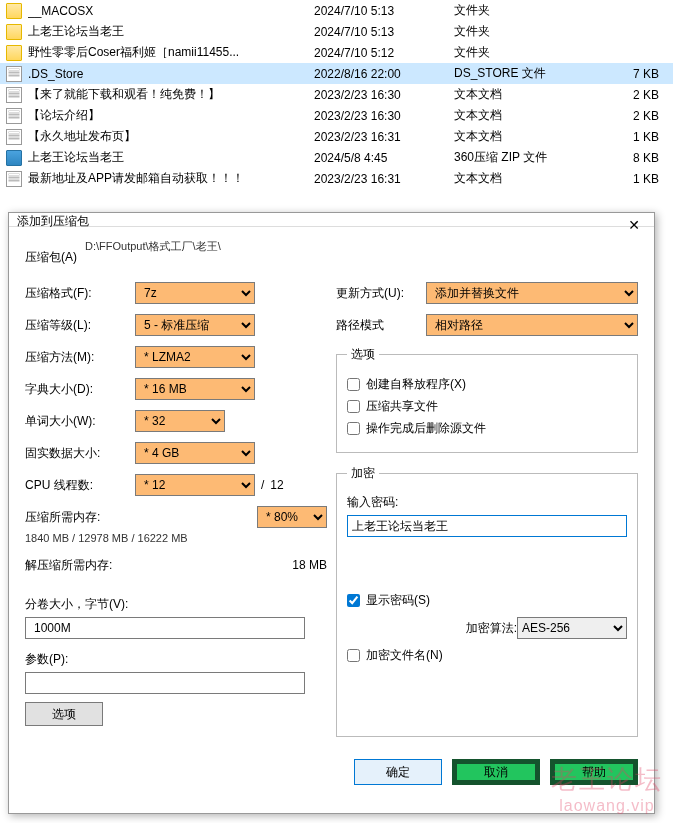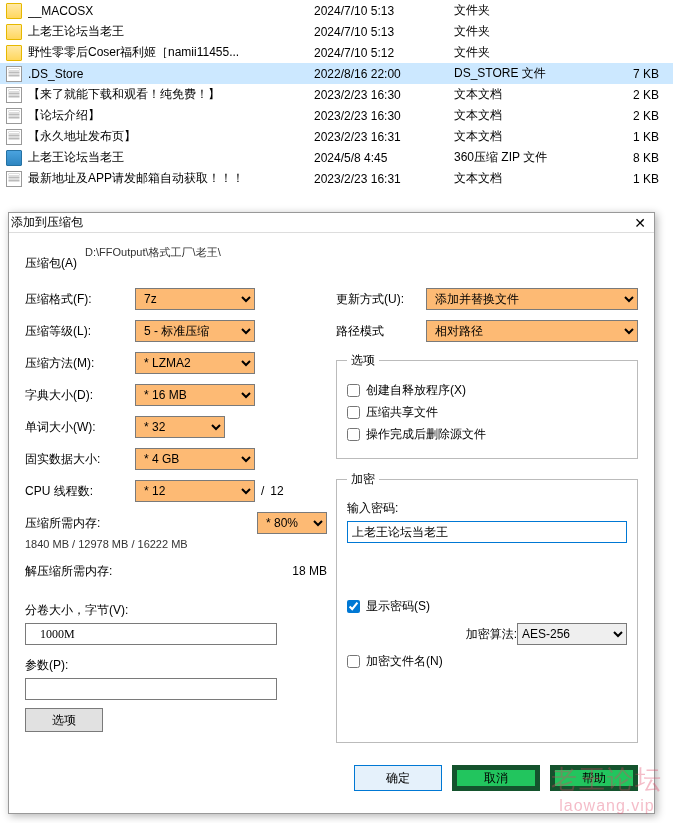--- a/index.html
+++ b/index.html
@@ -14,21 +14,21 @@
 .doc-icon { background: #fff; border: 1px solid #999; position: relative; }
 .doc-icon::after { content: ""; position: absolute; top: 2px; left: 2px; right: 2px; height: 1px; box-shadow: 0 0 0 0.5px #bbb, 0 3px 0 0.5px #bbb, 0 6px 0 0.5px #bbb; }
 .zip-icon { background: linear-gradient(to bottom, #4aa3df 0%, #2e86c1 100%); border: 1px solid #2471a3; border-radius: 1px; }
 .col-name { width: 260px; overflow: hidden; white-space: nowrap; text-overflow: ellipsis; }
 .col-date { width: 140px; margin-left: 26px; }
 .col-type { width: 155px; }
 .col-size { width: 50px; text-align: right; }
 
 
 .dialog { position: absolute; left: 8px; top: 212px; width: 647px; height: 602px; background: #fff; border: 1px solid #999; box-shadow: 2px 2px 8px rgba(0,0,0,0.3); }
-.titlebar { display: flex; align-items: center; justify-content: space-between; height: 20px; padding: 0 2px; border-bottom: 1px solid #ddd; }
+.titlebar { display: flex; justify-content: space-between; height: 14px; padding: 0 8px; border-bottom: 1px solid #ddd; }
 .close-btn { width: 24px; height: 24px; display: flex; align-items: center; justify-content: center; font-size: 14px; cursor: pointer; }
 .dialog-body { padding: 12px 16px; display: flex; flex-direction: column; height: calc(100% - 30px); }
 
 .archive-row { display: flex; align-items: flex-start; margin-bottom: 16px; }
 .archive-label { width: 58px; padding-top: 10px; }
 .archive-right { flex: 1; display: flex; flex-direction: column; gap: 4px; }
 .archive-path { font-size: 11px; color: #333; padding-left: 2px; }
 .archive-input-row { display: flex; gap: 8px; align-items: center; }
 .archive-input { flex: 1; height: 22px; border: 1px solid #7a7a7a; padding: 0 4px; font-size: 12px; font-family: inherit; }
 .browse-btn { width: 30px; height: 22px; border: 1px solid #7a7a7a; background: #e1e1e1; cursor: pointer; display: flex; align-items: center; justify-content: center; }
@@ -46,21 +46,21 @@
 
 fieldset { border: 1px solid #bbb; padding: 8px 10px 10px; margin-bottom: 12px; }
 legend { padding: 0 4px; font-size: 12px; }
 .checkbox-row { display: flex; align-items: center; margin: 5px 0; gap: 6px; }
 .checkbox-row input[type="checkbox"] { width: 13px; height: 13px; }
 .checkbox-row.checked input[type="checkbox"] { accent-color: #0078d4; }
 
 .pw-input { width: 100%; height: 22px; border: 1px solid #0078d4; padding: 0 4px; font-size: 12px; font-family: inherit; outline: none; }
 .enc-row { display: flex; align-items: center; justify-content: flex-end; margin: 8px 0; }
 
-.vol-input, .param-input { width: 252px; height: 22px; border: 1px solid #7a7a7a; padding: 0 14px; font-size: 12px; font-family: Liberation Serif, serif; }
+.vol-input, .param-input { width: 280px; height: 22px; border: 1px solid #7a7a7a; padding: 0 8px; font-size: 12px; font-family: Liberation Sans, sans-serif; }
 .opt-btn { width: 78px; height: 24px; border: 1px solid #7a7a7a; background: #e1e1e1; cursor: pointer; font-size: 12px; font-family: inherit; margin-top: 8px; }
 
 .dialog-footer { display: flex; justify-content: flex-end; gap: 10px; padding: 10px 0 0; }
 .footer-btn { width: 88px; height: 26px; border: 5px solid #14532d; background: #22c55e; cursor: pointer; font-size: 12px; font-family: inherit; }
 .footer-btn.primary { border: 1px solid #0078d4; background: #e5f1fb; }
 
 .watermark { position: absolute; right: 10px; bottom: 8px; text-align: center; color: rgba(224,64,96,0.35); font-weight: 400; pointer-events: none; }
 .watermark .big { font-size: 26px; letter-spacing: 2px; }
 .watermark .small { font-size: 16px; letter-spacing: 1px; }
 </style>

